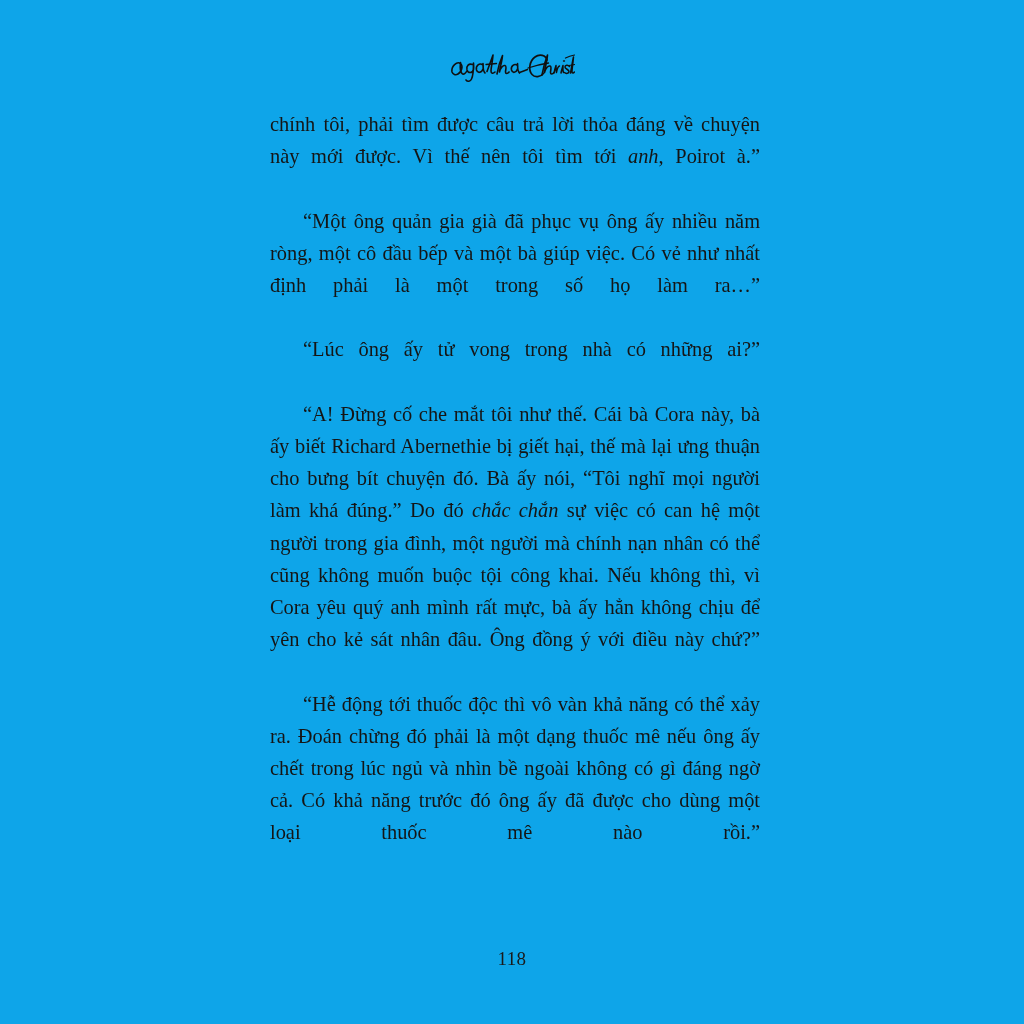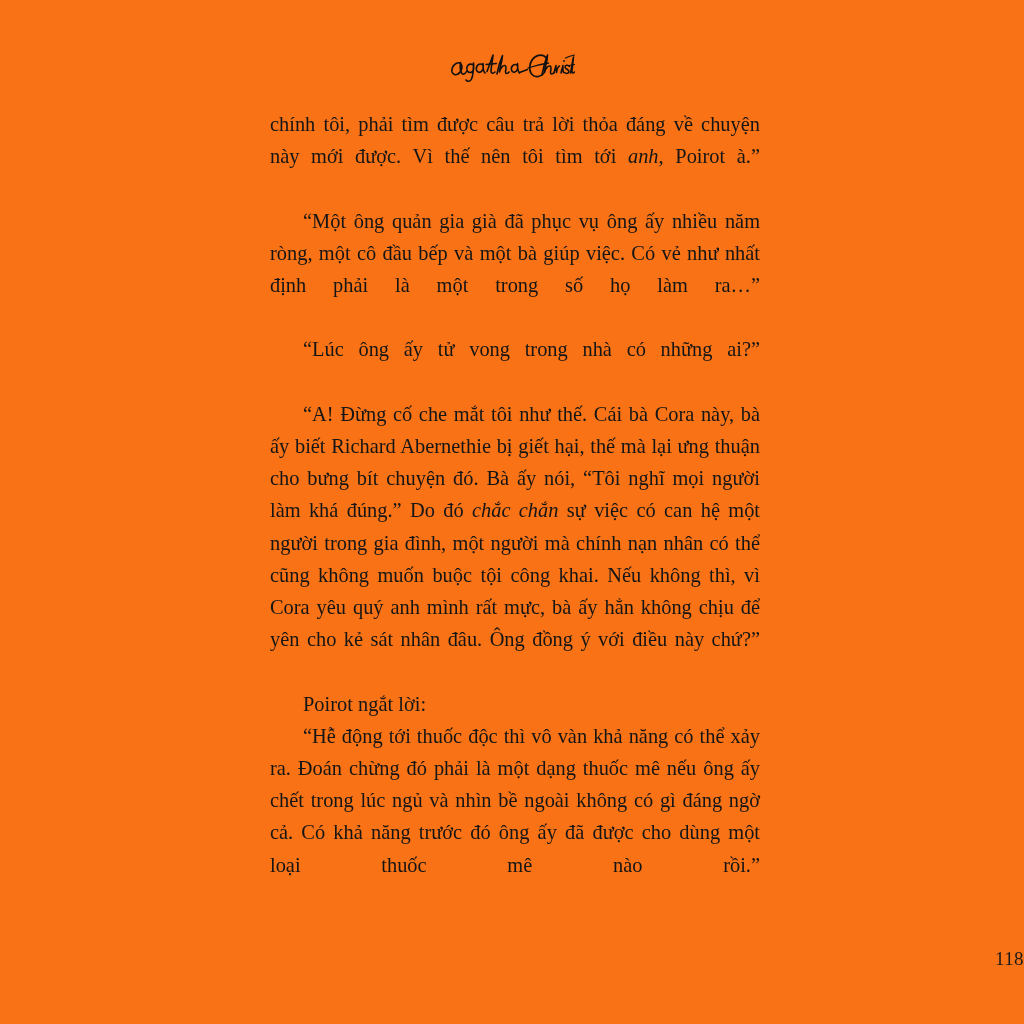--- a/index.html
+++ b/index.html
@@ -12,21 +12,21 @@
     height: 1024px;
     position: relative;
     font-family: "Liberation Serif", "DejaVu Serif", serif;
     color: #151515;
     overflow: hidden;
   }
 
   .page {
     position: absolute;
     inset: 0;
-    background: #f97316;
+    background: #0ea5e9;
   }
 
   
   .running-head {
     position: absolute;
     top: 44px;
     left: 0;
     width: 1024px;
     height: 44px;
     display: flex;
@@ -85,21 +85,21 @@
   .em {
     font-style: italic;
   }
 
   
   .folio {
     position: absolute;
     left: 0;
     top: 948px;
     width: 1024px;
-    text-align: right;
+    text-align: center;
     font-size: 19px;
     letter-spacing: 0.4px;
     color: #1a1a1a;
   }
 </style>
 </head>
 <body>
 
 <div class="page">
 
@@ -148,21 +148,20 @@
 
     <p class="para continued"><span>chính tôi, phải tìm được câu trả lời thỏa đáng về chuyện này mới được. Vì thế nên tôi tìm tới </span><span class="em">anh</span><span>, Poirot à.”</span></p>
 
     <p class="para"><span>“Một ông quản gia già đã phục vụ ông ấy nhiều năm ròng, một cô đầu bếp và một bà giúp việc. Có vẻ như nhất định phải là một trong số họ làm ra…”</span></p>
 
     <p class="para"><span>“Lúc ông ấy tử vong trong nhà có những ai?”</span></p>
 
     <p class="para"><span>“A! Đừng cố che mắt tôi như thế. Cái bà Cora này, bà ấy biết Richard Abernethie bị giết hại, thế mà lại ưng thuận cho bưng bít chuyện đó. Bà ấy nói, “Tôi nghĩ mọi người làm khá đúng.” Do đó </span><span class="em">chắc chắn</span><span> sự việc có can hệ một người trong gia đình, một người mà chính nạn nhân có thể cũng không muốn buộc tội công khai. Nếu không thì, vì Cora yêu quý anh mình rất mực, bà ấy hẳn không chịu để yên cho kẻ sát nhân đâu. Ông đồng ý với điều này chứ?”</span></p>
 
 
-    <p class="para no-stretch"><span>Poirot ngắt lời:</span></p>
 
     <p class="para"><span>“Hễ động tới thuốc độc thì vô vàn khả năng có thể xảy ra. Đoán chừng đó phải là một dạng thuốc mê nếu ông ấy chết trong lúc ngủ và nhìn bề ngoài không có gì đáng ngờ cả. Có khả năng trước đó ông ấy đã được cho dùng một loại thuốc mê nào rồi.”</span></p>
 
   </div>
 
   <div class="folio">118</div>
 
 </div>
 
 </body></html>

